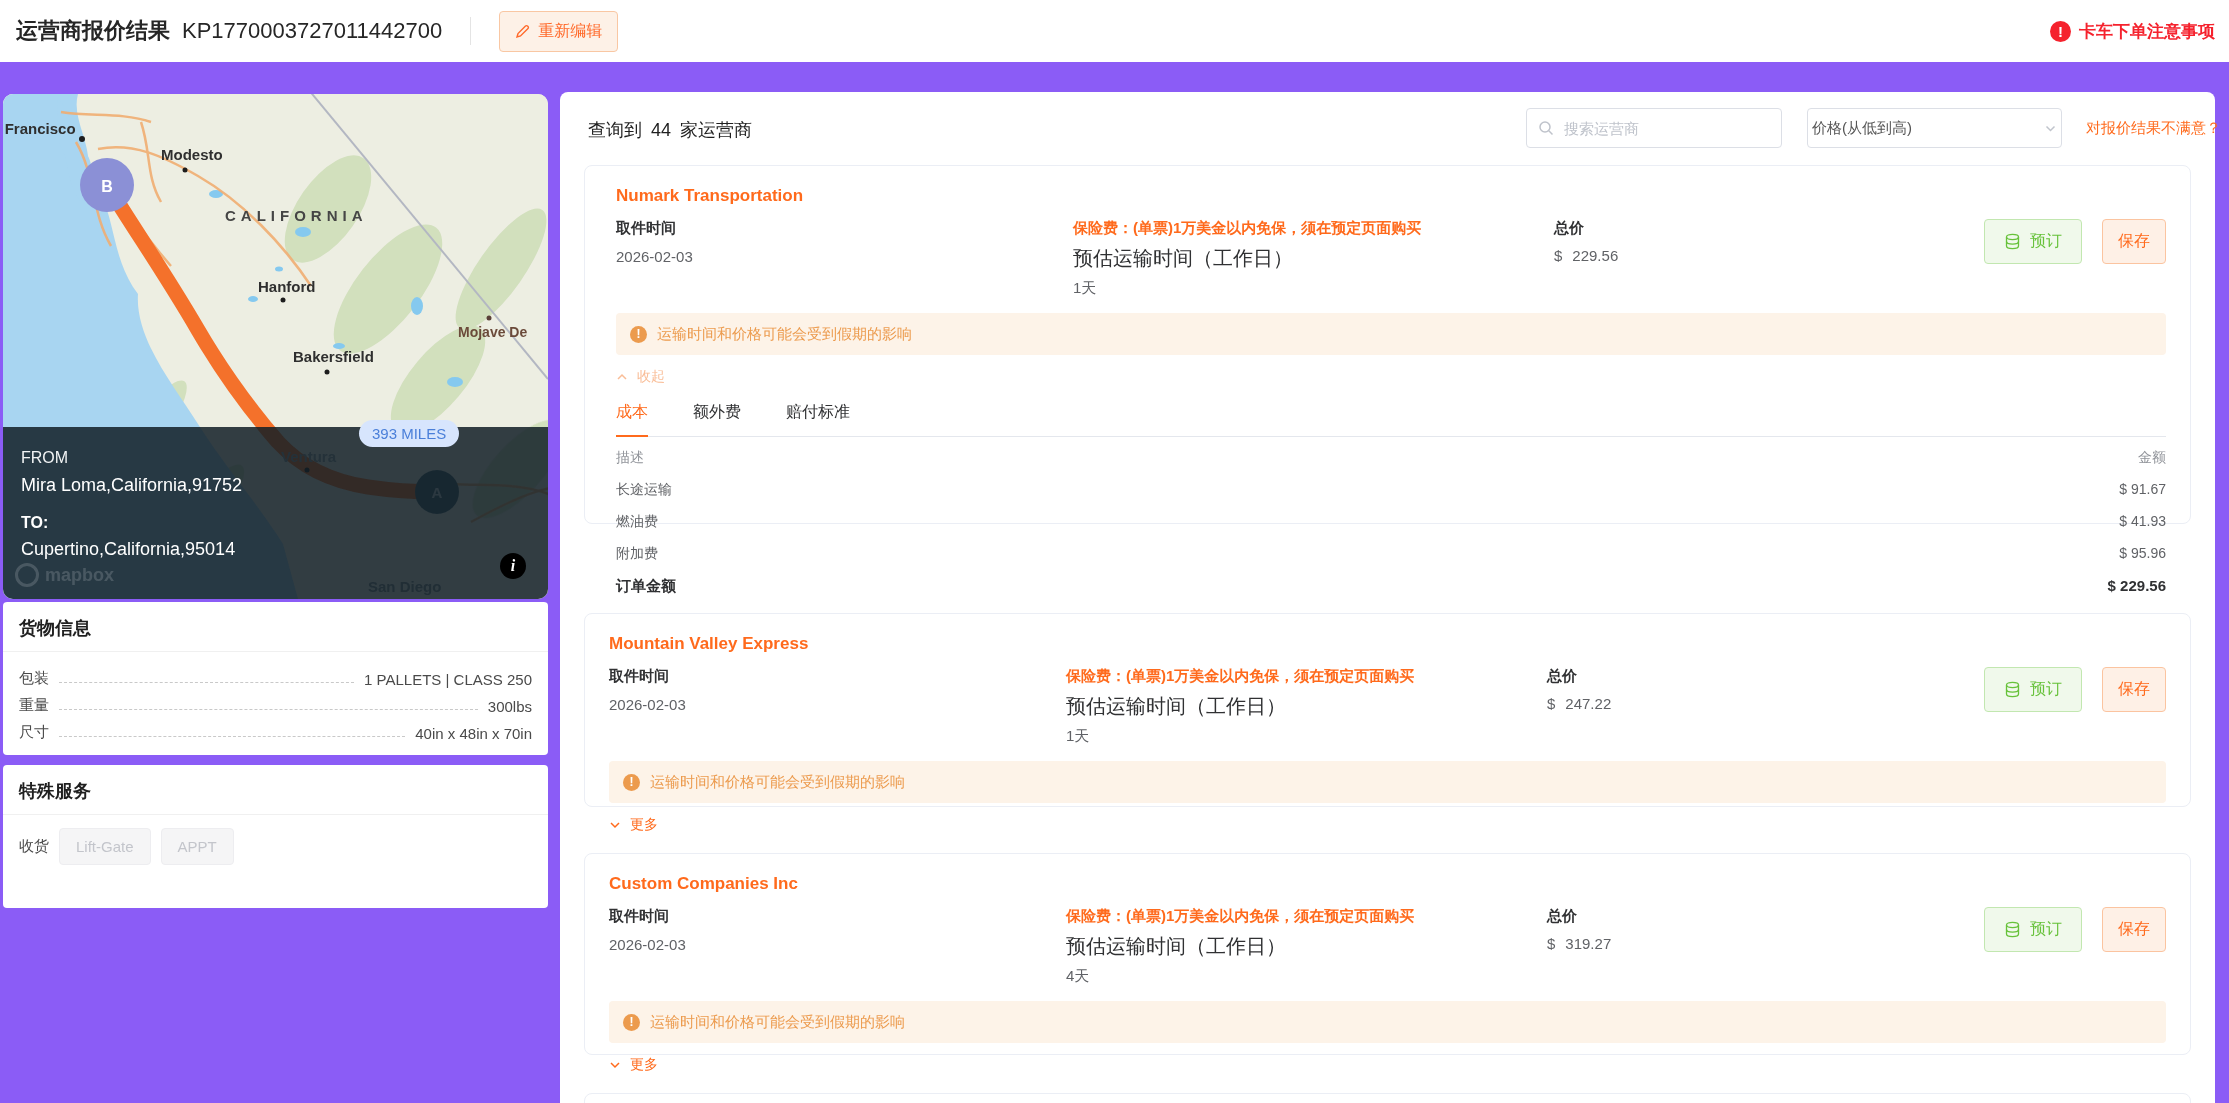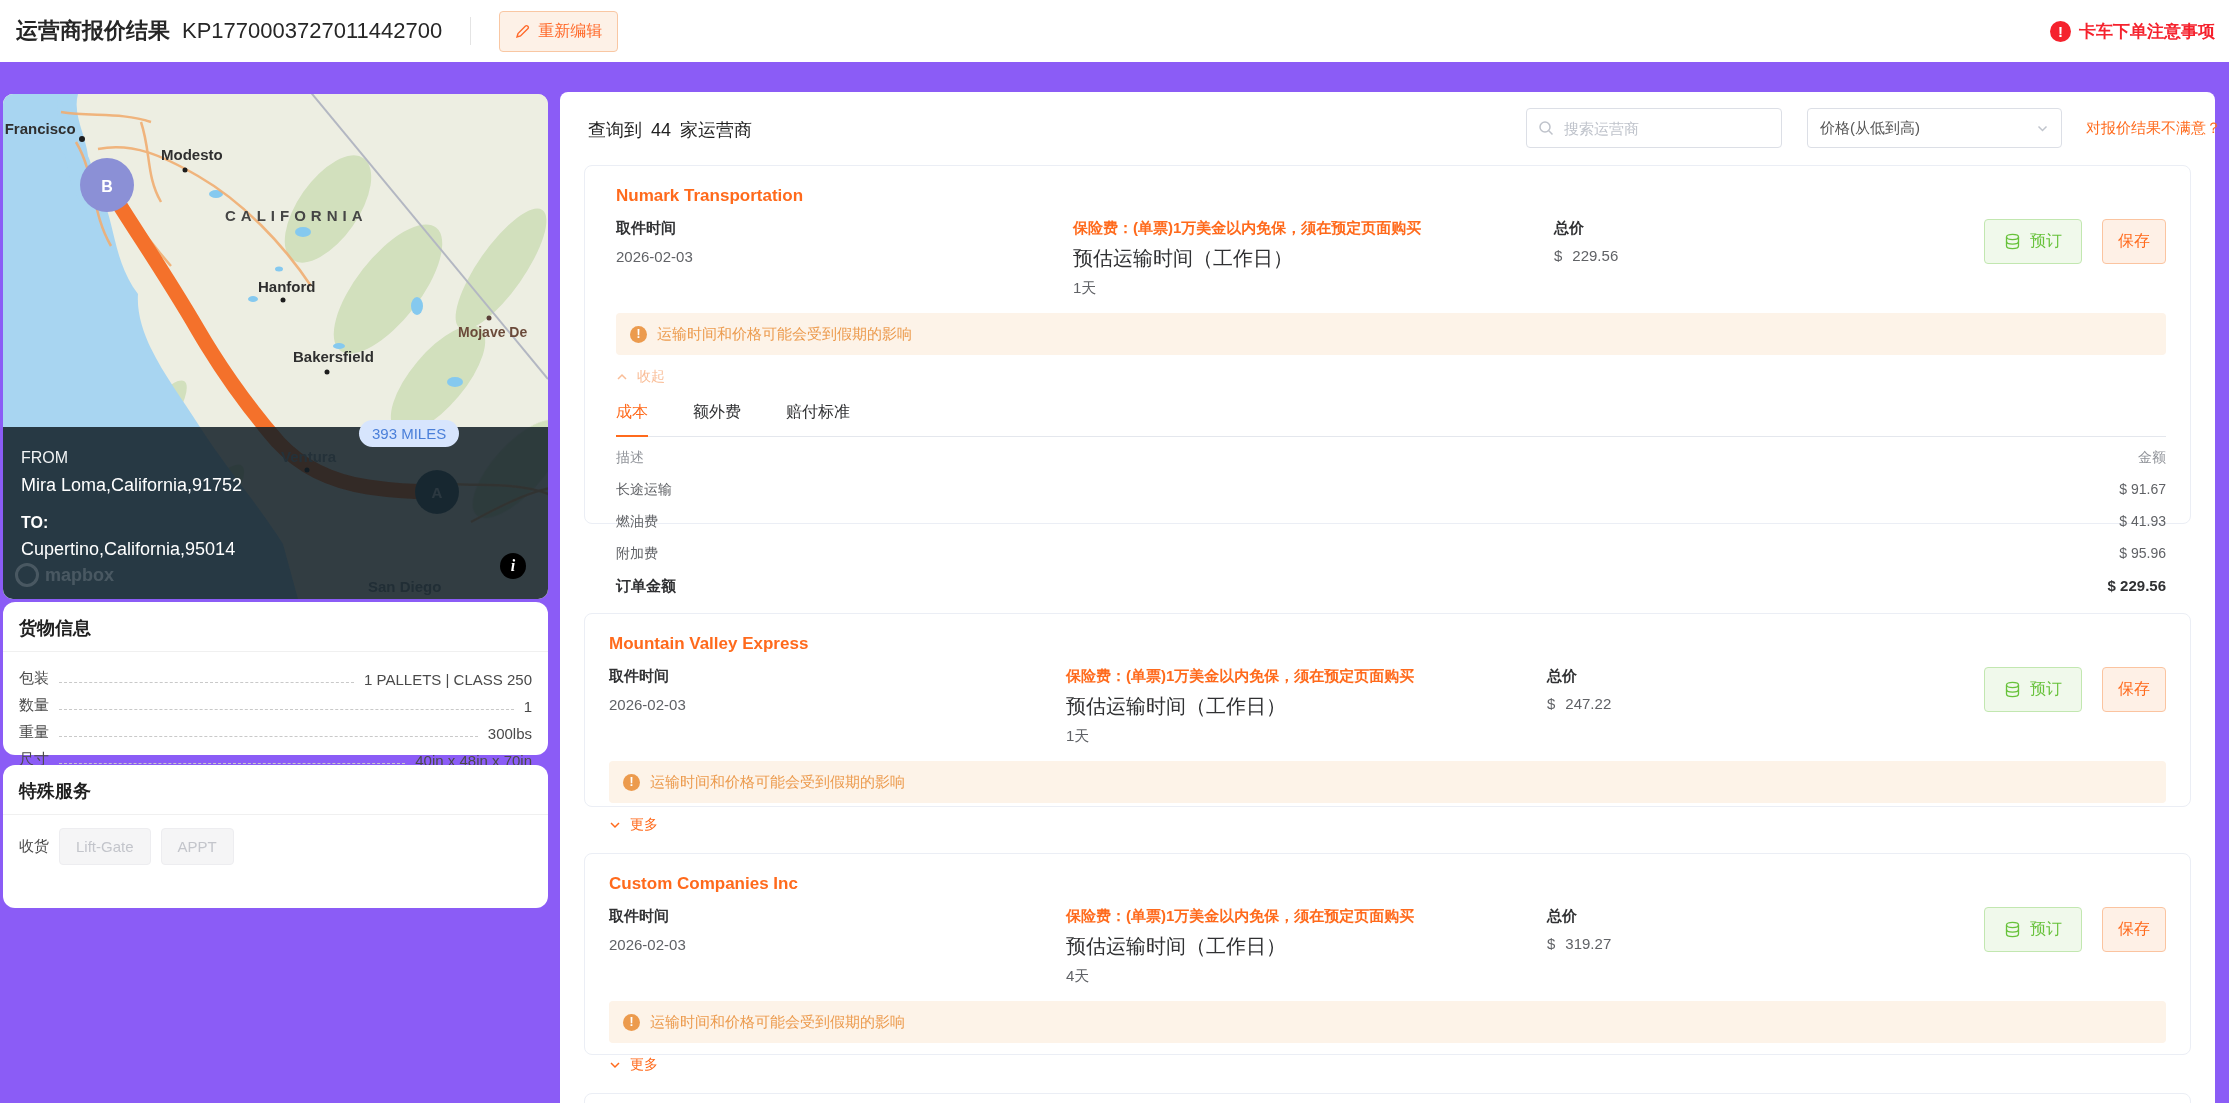--- a/index.html
+++ b/index.html
@@ -32,21 +32,21 @@
   .from-value { font-size:18px; margin-top:8px; }
   .to-label { font-size:16px; font-weight:700; margin-top:18px; }
   .to-value { font-size:18px; margin-top:7px; }
   .info-btn { position:absolute; right:22px; bottom:20px; width:26px; height:26px; border-radius:50%;
               background:#000; color:#fff; display:flex; align-items:center; justify-content:center;
               font:italic 700 16px "Liberation Serif", serif; z-index:4; cursor:pointer; }
   .mapbox-attrib { position:absolute; left:12px; bottom:12px; z-index:3; display:flex; align-items:center; gap:6px;
                    color:rgba(255,255,255,0.16); font-size:18px; font-weight:700; }
   .mapbox-attrib .mb-circle { width:24px; height:24px; border-radius:50%; border:3px solid rgba(255,255,255,0.16); }
 
-  .side-card { position:absolute; left:3px; width:545px; background:#fff; border-radius:12px; }
+  .side-card { position:absolute; left:3px; width:545px; background:#fff; border-radius:4px; }
   .cargo-card { top:602px; height:153px; }
   .services-card { top:765px; height:143px; }
   .side-card-title { font-size:18px; font-weight:700; color:#1f1f1f; padding:14px 16px 11px; border-bottom:1px solid #f0f0f0; }
   .cargo-rows { padding:9px 16px 0; }
   .cargo-row { display:flex; align-items:flex-end; height:27px; font-size:15px; color:#4a4a4a; }
   .cargo-row .dots { flex:1; border-bottom:1px dashed #c9c9c9; margin:0 10px 5px; }
   .svc-row { display:flex; align-items:center; padding:13px 16px; }
   .svc-label { font-size:15px; color:#4a4a4a; }
   .svc-tag { background:#f5f5f6; border:1px solid #ededf0; color:#c3c5cb; border-radius:4px;
              padding:9px 16px; font-size:15px; margin-left:10px; }
@@ -55,21 +55,21 @@
   .results-panel { position:absolute; left:560px; top:92px; width:1655px; height:1011px; background:#fff;
                    border-radius:8px 8px 0 0; }
   .summary { position:absolute; left:28px; top:26px; font-size:18px; font-weight:400; color:#1f1f1f; }
   .summary .cnt { margin:0 9px; }
   .search-box { position:absolute; left:966px; top:16px; width:256px; height:40px; border:1px solid #dcdfe6;
                 border-radius:4px; display:flex; align-items:center; padding:0 11px; gap:8px; background:#fff; }
   .search-box input { border:none; outline:none; flex:1; font-size:15px; color:#606266; font-family:inherit; min-width:0; }
   .search-box input::placeholder { color:#bfc3cb; }
   .sort-select { position:absolute; left:1247px; top:16px; width:255px; height:40px; border:1px solid #dcdfe6;
                  border-radius:4px; display:flex; align-items:center; justify-content:space-between;
-                 padding:0 12px; font-size:15px; color:#555; cursor:pointer; background:#fff; }
+                 padding:0 4px; font-size:15px; color:#555; cursor:pointer; background:#fff; }
   .feedback-link { position:absolute; left:1526px; top:27px; color:#ff6a1c; font-size:15px; cursor:pointer; white-space:nowrap; }
 
   .ccard { position:absolute; left:24px; width:1607px; border:1px solid #ebeef5; border-radius:8px;
            background:#fff; padding:20px 24px; }
   .ccard-1 { top:73px; height:359px;padding-left:31px; }
   .ccard-2 { top:521px; height:194px; }
   .ccard-3 { top:761px; height:202px; }
   .ccard-4 { top:1001px; height:80px; }
   .cname { color:#ff6a1c; font-size:17px; font-weight:700; }
   .crow { display:flex; margin-top:13px; align-items:flex-start;justify-content:space-between; }
@@ -217,25 +217,20 @@
 
   <div class="side-card cargo-card">
     <div class="side-card-title">货物信息</div>
     <div class="cargo-rows">
       <div class="cargo-row">
         <span>包装</span>
           <span class="dots"></span>
           <span>1 PALLETS | CLASS 250</span>
       </div>
       <div class="cargo-row">
-        <span>数量</span>
-          <span class="dots"></span>
-          <span>1</span>
-      </div>
-      <div class="cargo-row">
         <span>重量</span>
           <span class="dots"></span>
           <span>300lbs</span>
       </div>
       <div class="cargo-row">
         <span>尺寸</span>
           <span class="dots"></span>
           <span>40in x 48in x 70in</span>
       </div>
     </div>

